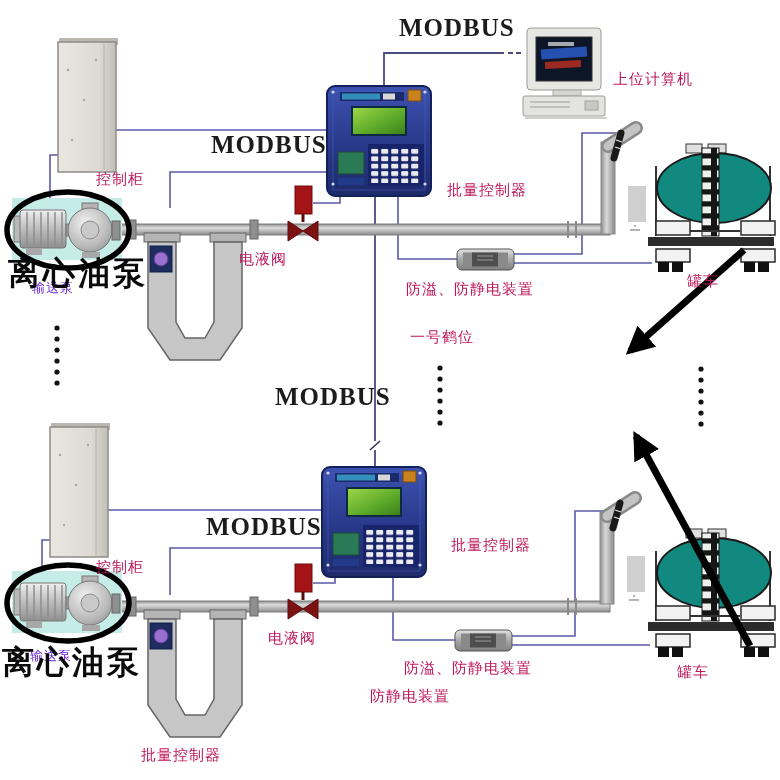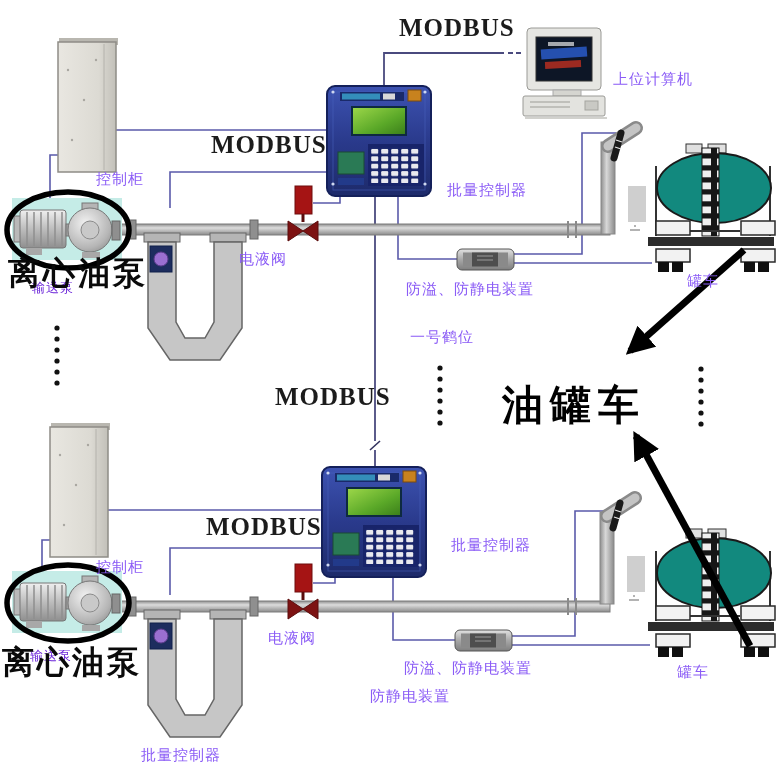--- a/index.html
+++ b/index.html
@@ -2,21 +2,21 @@
 <html><head>
 <meta charset="utf-8">
 <style>
   html,body{margin:0;padding:0;background:#fff;}
   #stage{position:relative;width:780px;height:780px;background:#ffffff;overflow:hidden;
          font-family:"Liberation Serif", serif;}
   #stage svg{position:absolute;left:0;top:0;}
   .t{position:absolute;white-space:nowrap;color:#2e2e2e;}
   .modbus{font-family:"Liberation Serif", serif;font-weight:bold;font-size:25px;
           color:#1c1c1c;letter-spacing:1px;}
-  .lbl{font-family:Liberation Mono, monospace;font-size:15px;color:#8b5cf6;letter-spacing:1px;}
+  .lbl{font-family:Liberation Mono, monospace;font-size:15px;color:#be185d;letter-spacing:1px;}
   .lbl-faint{font-family:"Liberation Serif", serif;font-size:13px;color:#6d28d9;letter-spacing:1px;}
   .big{font-family:"DejaVu Serif", serif;font-weight:bold;font-size:32px;color:#0a0a0a;
        letter-spacing:3px;}
   .huge{font-family:"DejaVu Serif", serif;font-weight:bold;font-size:41px;color:#000;
         letter-spacing:7px;}
 </style>
 </head>
 <body>
 
 <div id="stage">
@@ -340,21 +340,20 @@
 <div class="t lbl" style="left:613px;top:70px;">上位计算机</div>
 <div class="t lbl" style="left:96px;top:170px;">控制柜</div>
 <div class="t modbus" style="left:211px;top:131px;">MODBUS</div>
 <div class="t lbl" style="left:447px;top:181px;">批量控制器</div>
 <div class="t lbl" style="left:239px;top:250px;">电液阀</div>
 <div class="t lbl" style="left:406px;top:280px;">防溢、防静电装置</div>
 <div class="t lbl" style="left:410px;top:328px;">一号鹤位</div>
 <div class="t lbl-faint" style="left:32px;top:279px;">输送泵</div>
 <div class="t big" style="left:8px;top:252px;">离心油泵</div>
 <div class="t lbl" style="left:687px;top:272px;">罐车</div>
-<div class="t huge" style="left:502px;top:378px;">油罐车</div>
 <div class="t modbus" style="left:275px;top:383px;">MODBUS</div>
 
 <div class="t lbl" style="left:96px;top:558px;">控制柜</div>
 <div class="t modbus" style="left:206px;top:513px;">MODBUS</div>
 <div class="t lbl" style="left:451px;top:536px;">批量控制器</div>
 <div class="t lbl" style="left:268px;top:629px;">电液阀</div>
 <div class="t lbl" style="left:404px;top:659px;">防溢、防静电装置</div>
 <div class="t lbl" style="left:370px;top:687px;">防静电装置</div>
 <div class="t lbl-faint" style="left:30px;top:647px;">输送泵</div>
 <div class="t big" style="left:2px;top:641px;">离心油泵</div>

